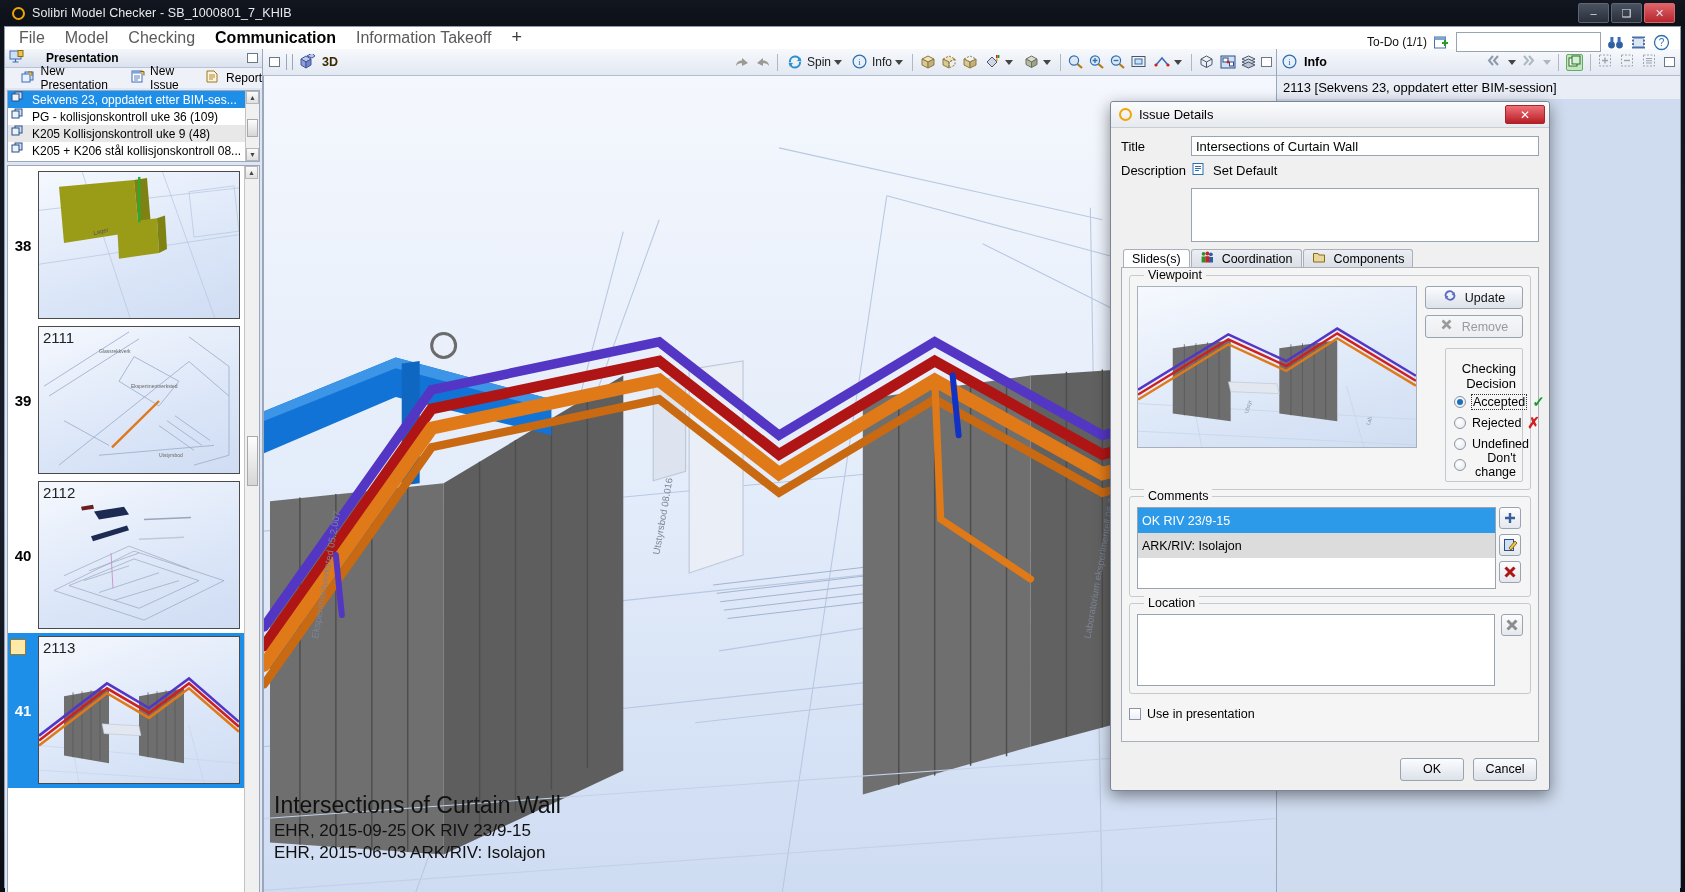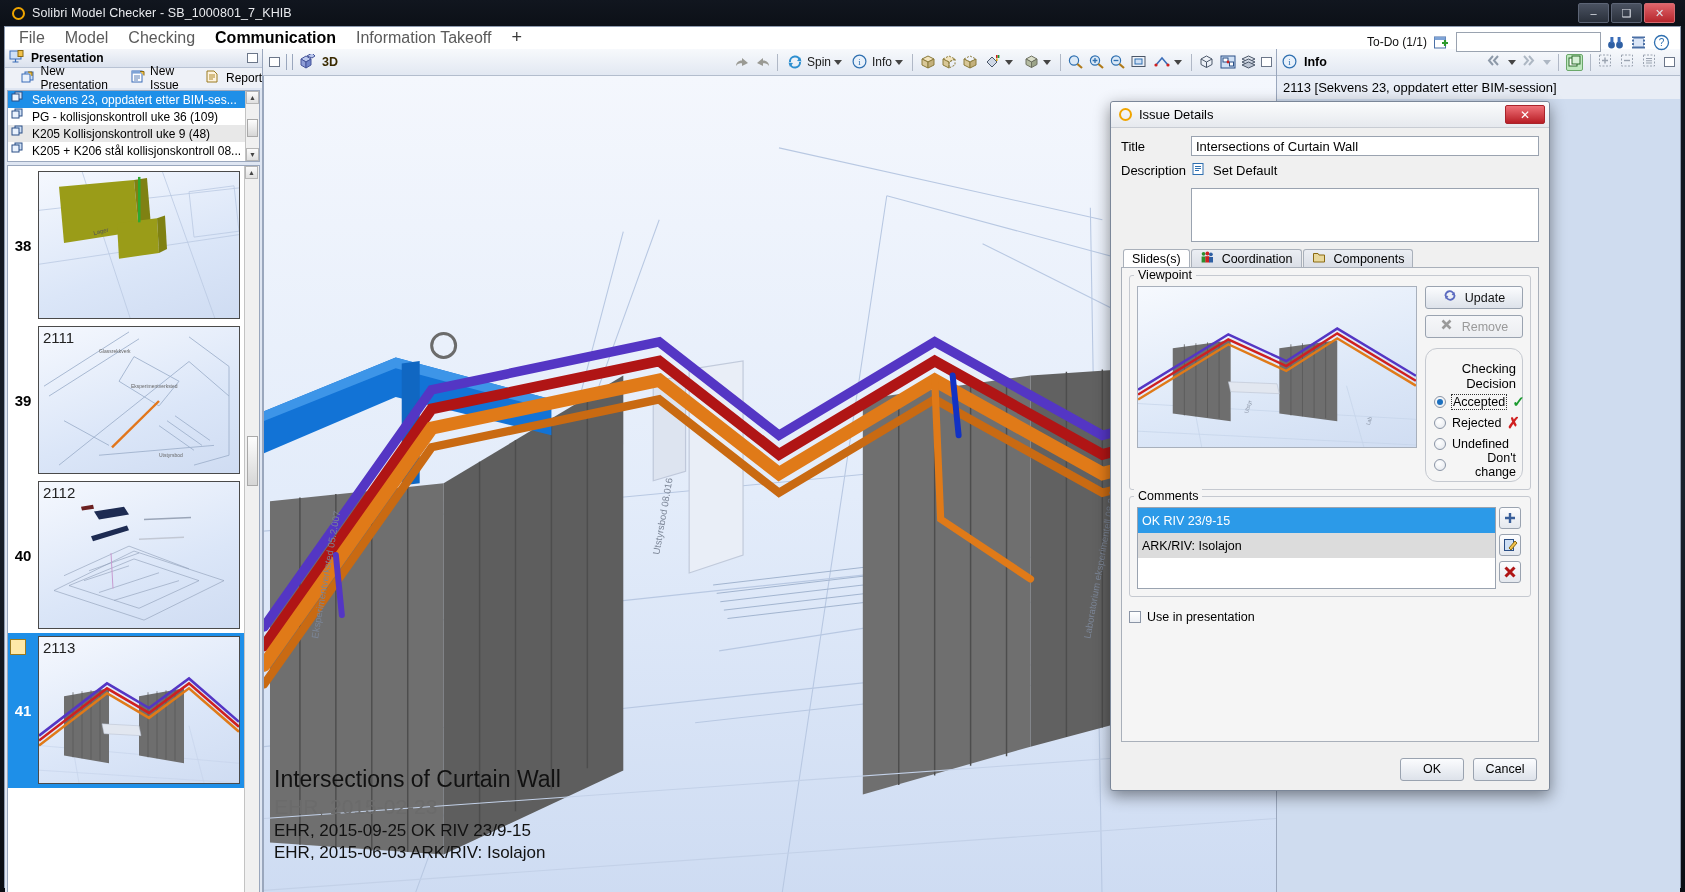--- a/index.html
+++ b/index.html
@@ -58,21 +58,21 @@
   }
   
   #main { flex:1; display:flex; background:#cfd9ea; }
   
   #left-panel {
     width:258px; background:#dfe6f2; border-right:1px solid #9aa7bd;
     display:flex; flex-direction:column;
   }
   .panel-head {
     height:19px; background:linear-gradient(180deg,#f4f6fa,#dbe2ee);
-    display:flex; align-items:center; gap:5px; padding:0 4px;
+    display:flex; align-items:center; gap:20px; padding:0 4px;
     border-bottom:1px solid #b9c3d4; font-weight:bold; font-size:12px;
   }
   .panel-head .ttl { flex:1; }
   .mini-sq { width:11px;height:10px;border:1px solid #6b7689; background:#fff;}
   .pres-toolbar {
     height:20px; display:flex;align-items:center; gap:4px; padding-left:16px;
     font-size:12px; background:#eef1f7;
   }
   .pres-toolbar .tb-lnk { display:flex;align-items:center;gap:4px;}
   #pres-list {
@@ -193,36 +193,36 @@
   }
   .dtab.active { background:#fff; }
   #tab-panel {
     flex:1; border:1px solid #a9b0ba; background:#f5f5f5; padding:7px;
     display:flex; flex-direction:column; gap:6px; margin-top:-1px;
   }
   .group {
     border:1px solid #c5c9d0; border-radius:3px; position:relative; padding:10px 7px 7px 7px;
   }
   .group > .gt {
-    position:absolute; top:-8px; left:4px; background:#f5f5f5; padding:0 4px; font-size:12.5px;
+    position:absolute; top:-8px; left:14px; background:#f5f5f5; padding:0 4px; font-size:12.5px;
   }
   #vp-row { display:flex; gap:8px; }
   #vp-preview {
     flex:1; height:162px; border:1px solid #a8b0bc;
     background:linear-gradient(165deg,#f6f9fe,#dde8f8 60%,#d0ddf2);
     position:relative; overflow:hidden;
   }
   #vp-right { width:98px; display:flex; flex-direction:column; gap:6px;text-align:right;}
   .btn {
     height:23px; border:1px solid #9aa3b0; border-radius:3px;
     background:linear-gradient(180deg,#fbfcfe,#dde2ea);
     display:flex;align-items:center;justify-content:center;gap:5px;font-size:12.5px;color:#111;
   }
   .btn.disabled { color:#9a9a9a; background:linear-gradient(180deg,#f6f7f9,#ebedf1);}
-  #cd-group { border:1px solid #c5c9d0; border-radius:12px; position:relative; padding:12px 6px 6px 8px; margin-top:4px;}
+  #cd-group { border:1px solid #c5c9d0; border-radius:2px; position:relative; padding:12px 6px 6px 8px; margin-top:4px;margin-left:20px;}
   .radio-row { display:flex;align-items:center;gap:6px; height:21px; font-size:12.5px;}
   .radio {
     width:12px;height:12px;border-radius:50%;border:1px solid #8b95a6;
     background:radial-gradient(circle at 40% 35%,#fff,#e2e6ec);
     display:flex;align-items:center;justify-content:center; flex-shrink:0;
   }
   .radio.on::after { content:""; width:6px;height:6px;border-radius:50%;background:#1a6fbf;}
   .radio-row .lbl.focus { outline:1px dotted #333; padding:0 1px;}
   .mark-ok { color:#1a9a2e; font-weight:bold; font-size:15px;}
   .mark-no { color:#d02020; font-weight:bold; font-size:15px;}
@@ -731,21 +731,20 @@
 
             <g fill="#7b8596" font-family="Liberation Sans" font-size="8">
               <text x="330" y="400" transform="rotate(-80 330 400)">Utstyrsbod  08.016</text>
               <text x="45" y="470" transform="rotate(-80 45 470)">Eksperimentverksted  05.2.007</text>
               <text x="690" y="470" transform="rotate(-80 690 470)">Laboratorium eksperimentell  08.2.040</text>
             </g>
           </svg>
 
           <div id="overlay-text">
             <div id="ov-title">Intersections of Curtain Wall</div>
-            <div id="ov-author">EHR, 2015-02-23</div>
             <div id="ov-c1">EHR, 2015-09-25 OK RIV 23/9-15</div>
             <div id="ov-c2">EHR, 2015-06-03 ARK/RIV: Isolajon</div>
           </div>
         </div>
 
       </div>
 
       <div id="right-panel">
         <div id="info-head">
           <span class="tb-icon">
@@ -951,20 +950,31 @@
               </div>
               <div class="sqbtn">
                 <svg width="14" height="14" viewBox="0 0 14 14">
                     <path d="M2.5 2.5 L11.5 11.5 M11.5 2.5 L2.5 11.5" stroke="#b01515" stroke-width="3"></path>
                   </svg>
               </div>
             </div>
           </div>
         </div>
 
+        <div class="group">
+          <span class="gt">Location</span>
+          <div id="loc-wrap">
+            <div id="loc-box"></div>
+            <div class="sqbtn">
+              <svg width="14" height="14" viewBox="0 0 14 14">
+                  <path d="M2.5 2.5 L11.5 11.5 M11.5 2.5 L2.5 11.5" stroke="#8d8d8d" stroke-width="3"></path>
+                </svg>
+            </div>
+          </div>
+        </div>
 
         <div id="use-pres">
           <span class="cbox"></span>
           <span>Use in presentation</span>
         </div>
       </div>
     </div>
 
     <div id="dlg-footer">
       <div class="fbtn">OK</div>

